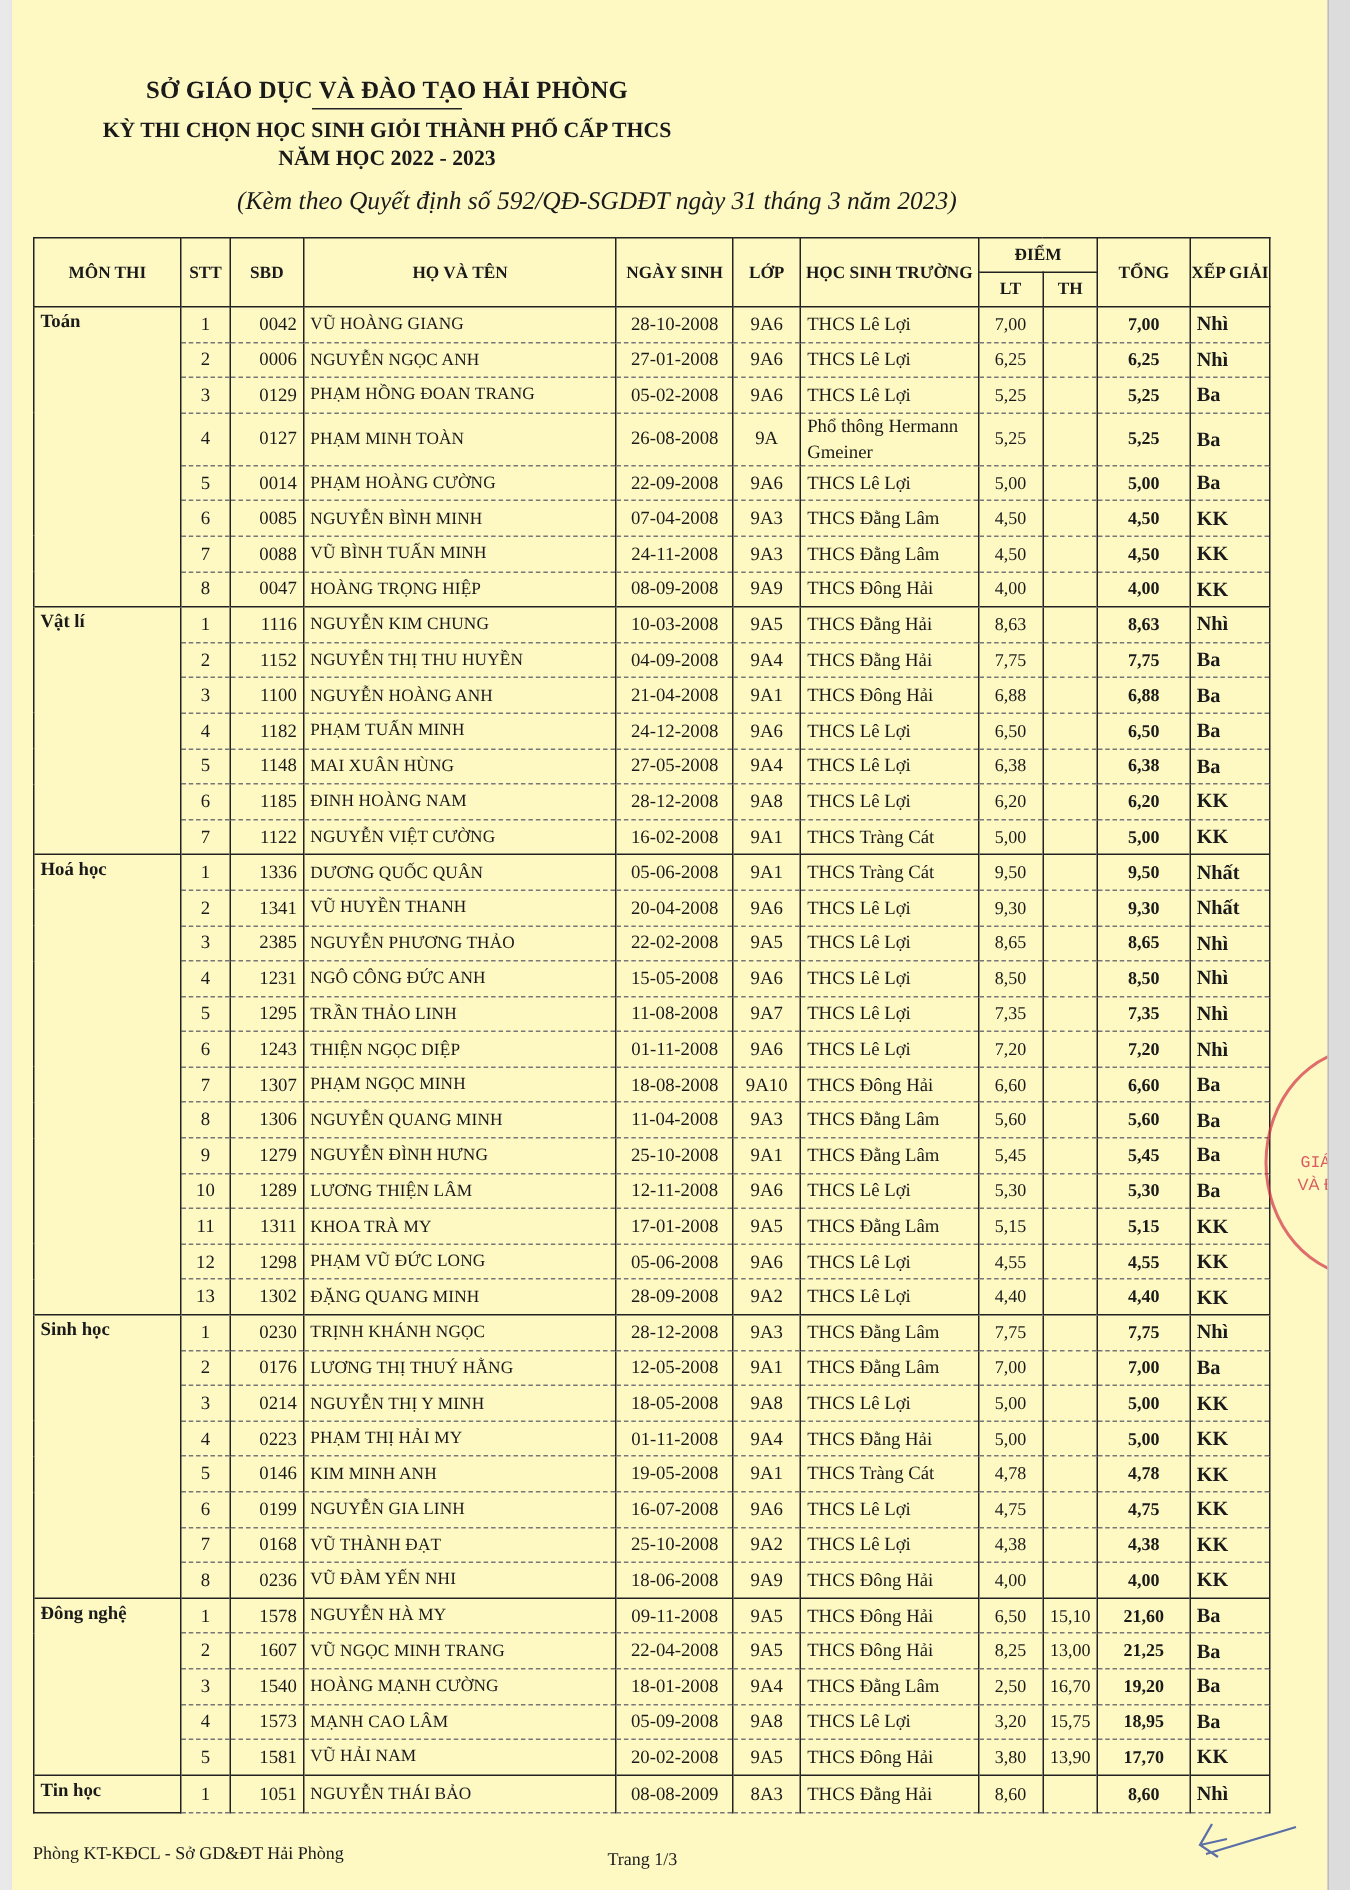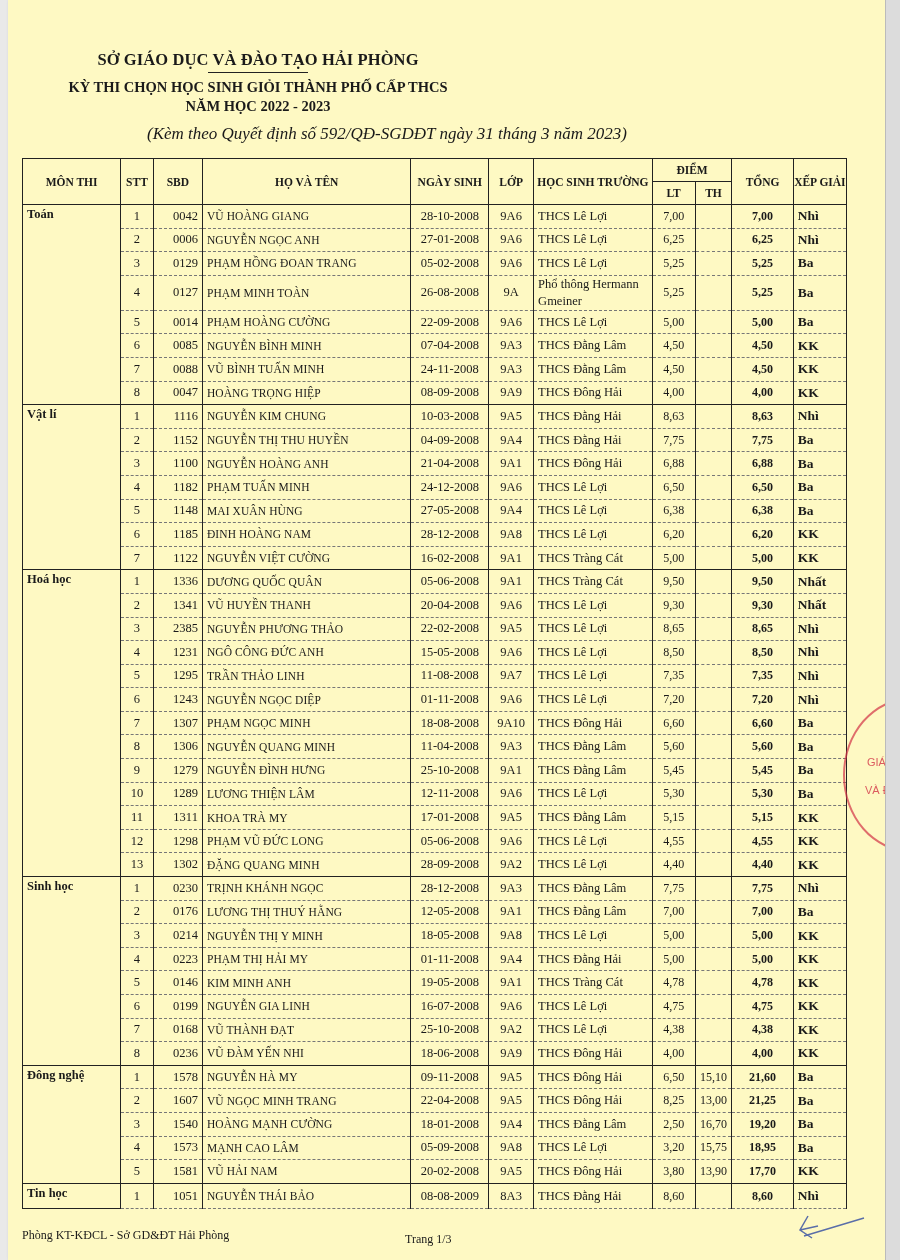--- a/index.html
+++ b/index.html
@@ -20,21 +20,21 @@
     background: #dcdcdc; border-left: 1px solid #bbb;
   }
   .hdr-left { position: absolute; left: 40px; top: 50px; width: 420px; text-align: center; }
   .hdr-left .l1 { font-weight: bold; font-size: 16.5px; letter-spacing: 0.1px; }
   .hdr-left .l1 .ul { display: block; width: 100px; height: 1px; background: #222; margin: 2px auto 0; }
   .hdr-left .l2 { font-weight: bold; font-size: 14.5px; margin-top: 6px; }
   .hdr-left .l3 { font-weight: bold; font-size: 14.5px; margin-top: 2px; }
   .hdr-right { position: absolute; left: 500px; top: 58px; width: 340px; text-align: center; }
   .hdr-right .r1 { font-weight: bold; font-size: 19px; }
   .hdr-right .r2 { font-weight: bold; font-size: 17px; margin-top: 3px; }
-  .decision { position: absolute; left: 139px; top: 124px; font-style: italic; font-size: 17px; }
+  .decision { position: absolute; left: 150px; top: 124px; font-style: italic; font-size: 17px; }
 
   table.res {
     position: absolute; left: 14px; top: 158px; width: 825px;
     border-collapse: collapse; font-size: 12.5px;
   }
   table.res th {
     font-weight: bold; font-size: 11.5px; border: 1.5px solid #222;
     padding: 0; text-align: center; height: 22px;
   }
   table.res td {
@@ -54,21 +54,21 @@
 
   .footer-left { position: absolute; left: 14px; top: 1228px; font-size: 12px; }
   .footer-mid { position: absolute; left: 397px; top: 1232px; font-size: 12px; }
   .signature { position: absolute; left: 790px; top: 1212px; }
   .stamp {
     position: absolute; left: 835px; top: 698px; width: 130px; height: 150px;
     border: 2px solid rgba(210,50,70,0.7); border-radius: 50%;
     color: rgba(210,50,70,0.8); font-family: "Liberation Sans", sans-serif; font-size: 11px;
   }
   .stamp .s1 { position: absolute; left: 46px; top: 44px; font-size: 13px; }
-  .stamp .s2 { position: absolute; left: 22px; top: 56px; }
+  .stamp .s2 { position: absolute; left: 22px; top: 70px; font-family: Liberation Mono, monospace; }
   .stamp .s3 { position: absolute; left: 20px; top: 84px; }
 </style>
 </head>
 <body>
 
 <div class="page">
   <div class="hdr-left">
     <div class="l1"><span>SỞ GIÁO DỤC VÀ ĐÀO TẠO HẢI PHÒNG</span><span class="ul"></span></div>
     <div class="l2">KỲ THI CHỌN HỌC SINH GIỎI THÀNH PHỐ CẤP THCS</div>
     <div class="l3">NĂM HỌC 2022 - 2023</div>
@@ -347,21 +347,21 @@
           <td class="c">9A7</td>
           <td class="school">THCS Lê Lợi</td>
           <td class="score">7,35</td>
           <td class="score"></td>
           <td class="tot">7,35</td>
           <td class="award">Nhì</td>
         </tr>
         <tr>
           <td class="c">6</td>
           <td class="r">1243</td>
-          <td class="name">NGUYỄN NGỌC DIỆP</td>
+          <td class="name">THIỆN NGỌC DIỆP</td>
           <td class="c">01-11-2008</td>
           <td class="c">9A6</td>
           <td class="school">THCS Lê Lợi</td>
           <td class="score">7,20</td>
           <td class="score"></td>
           <td class="tot">7,20</td>
           <td class="award">Nhì</td>
         </tr>
         <tr>
           <td class="c">7</td>

